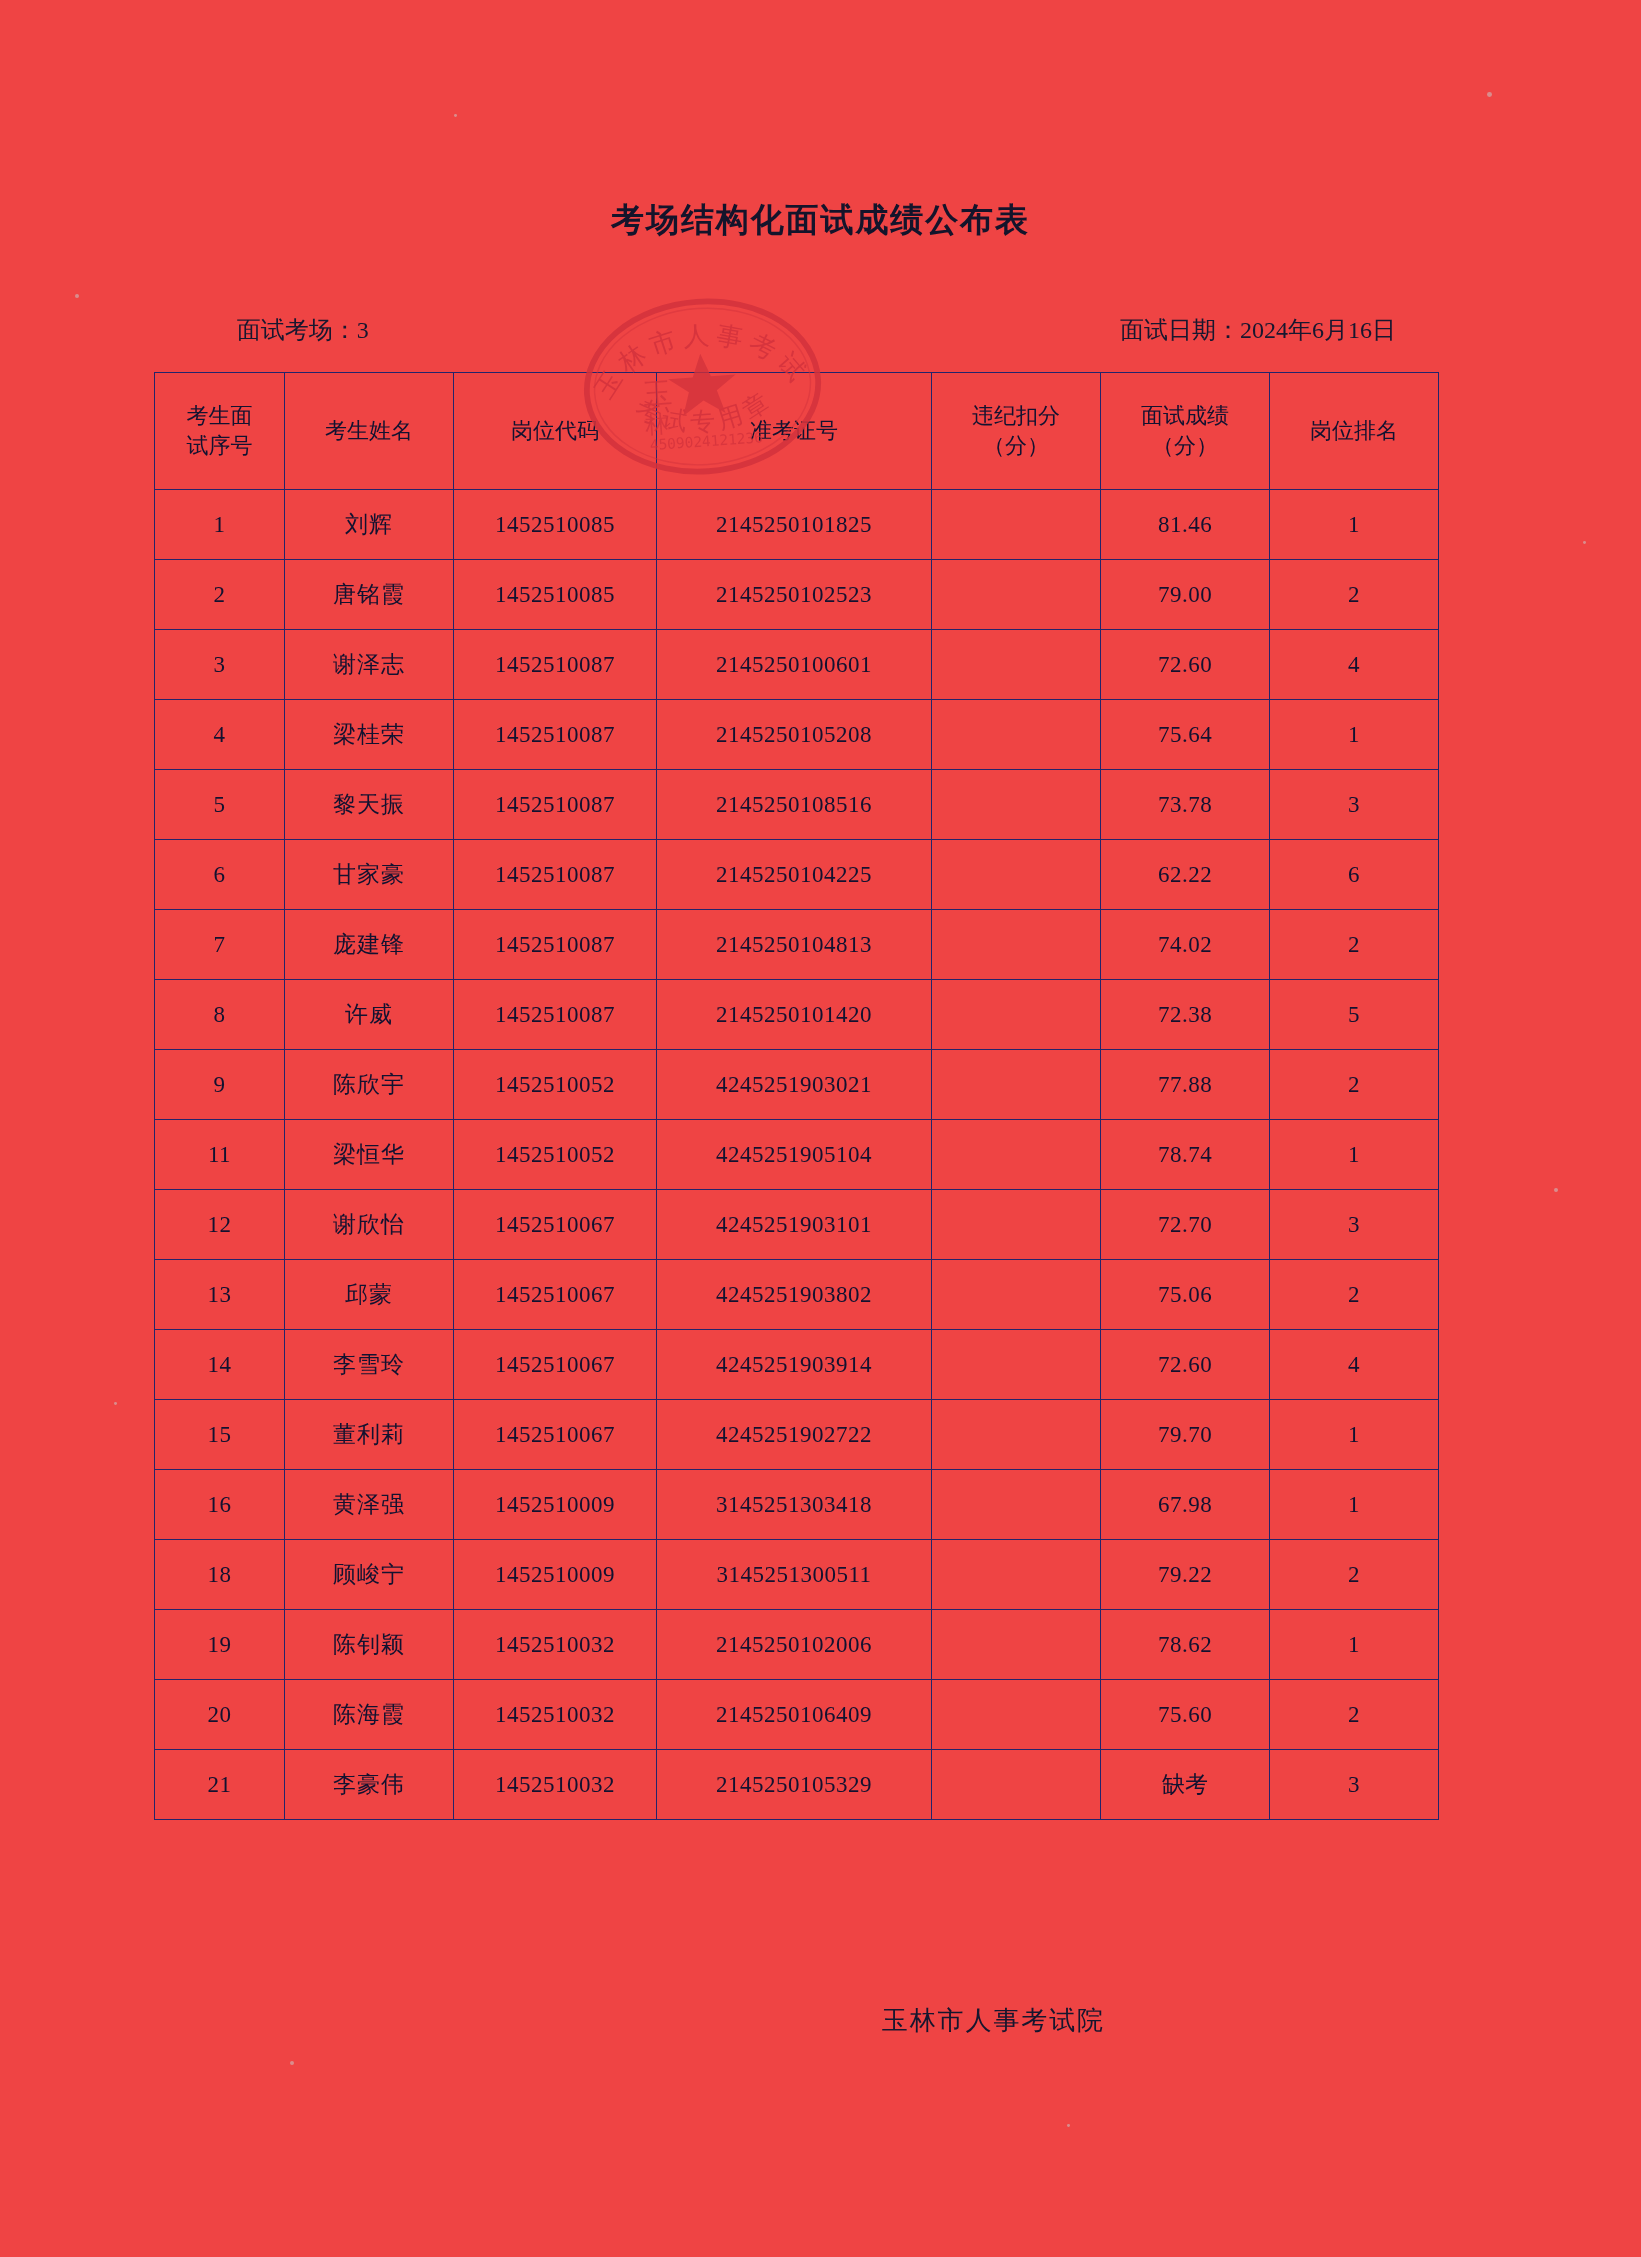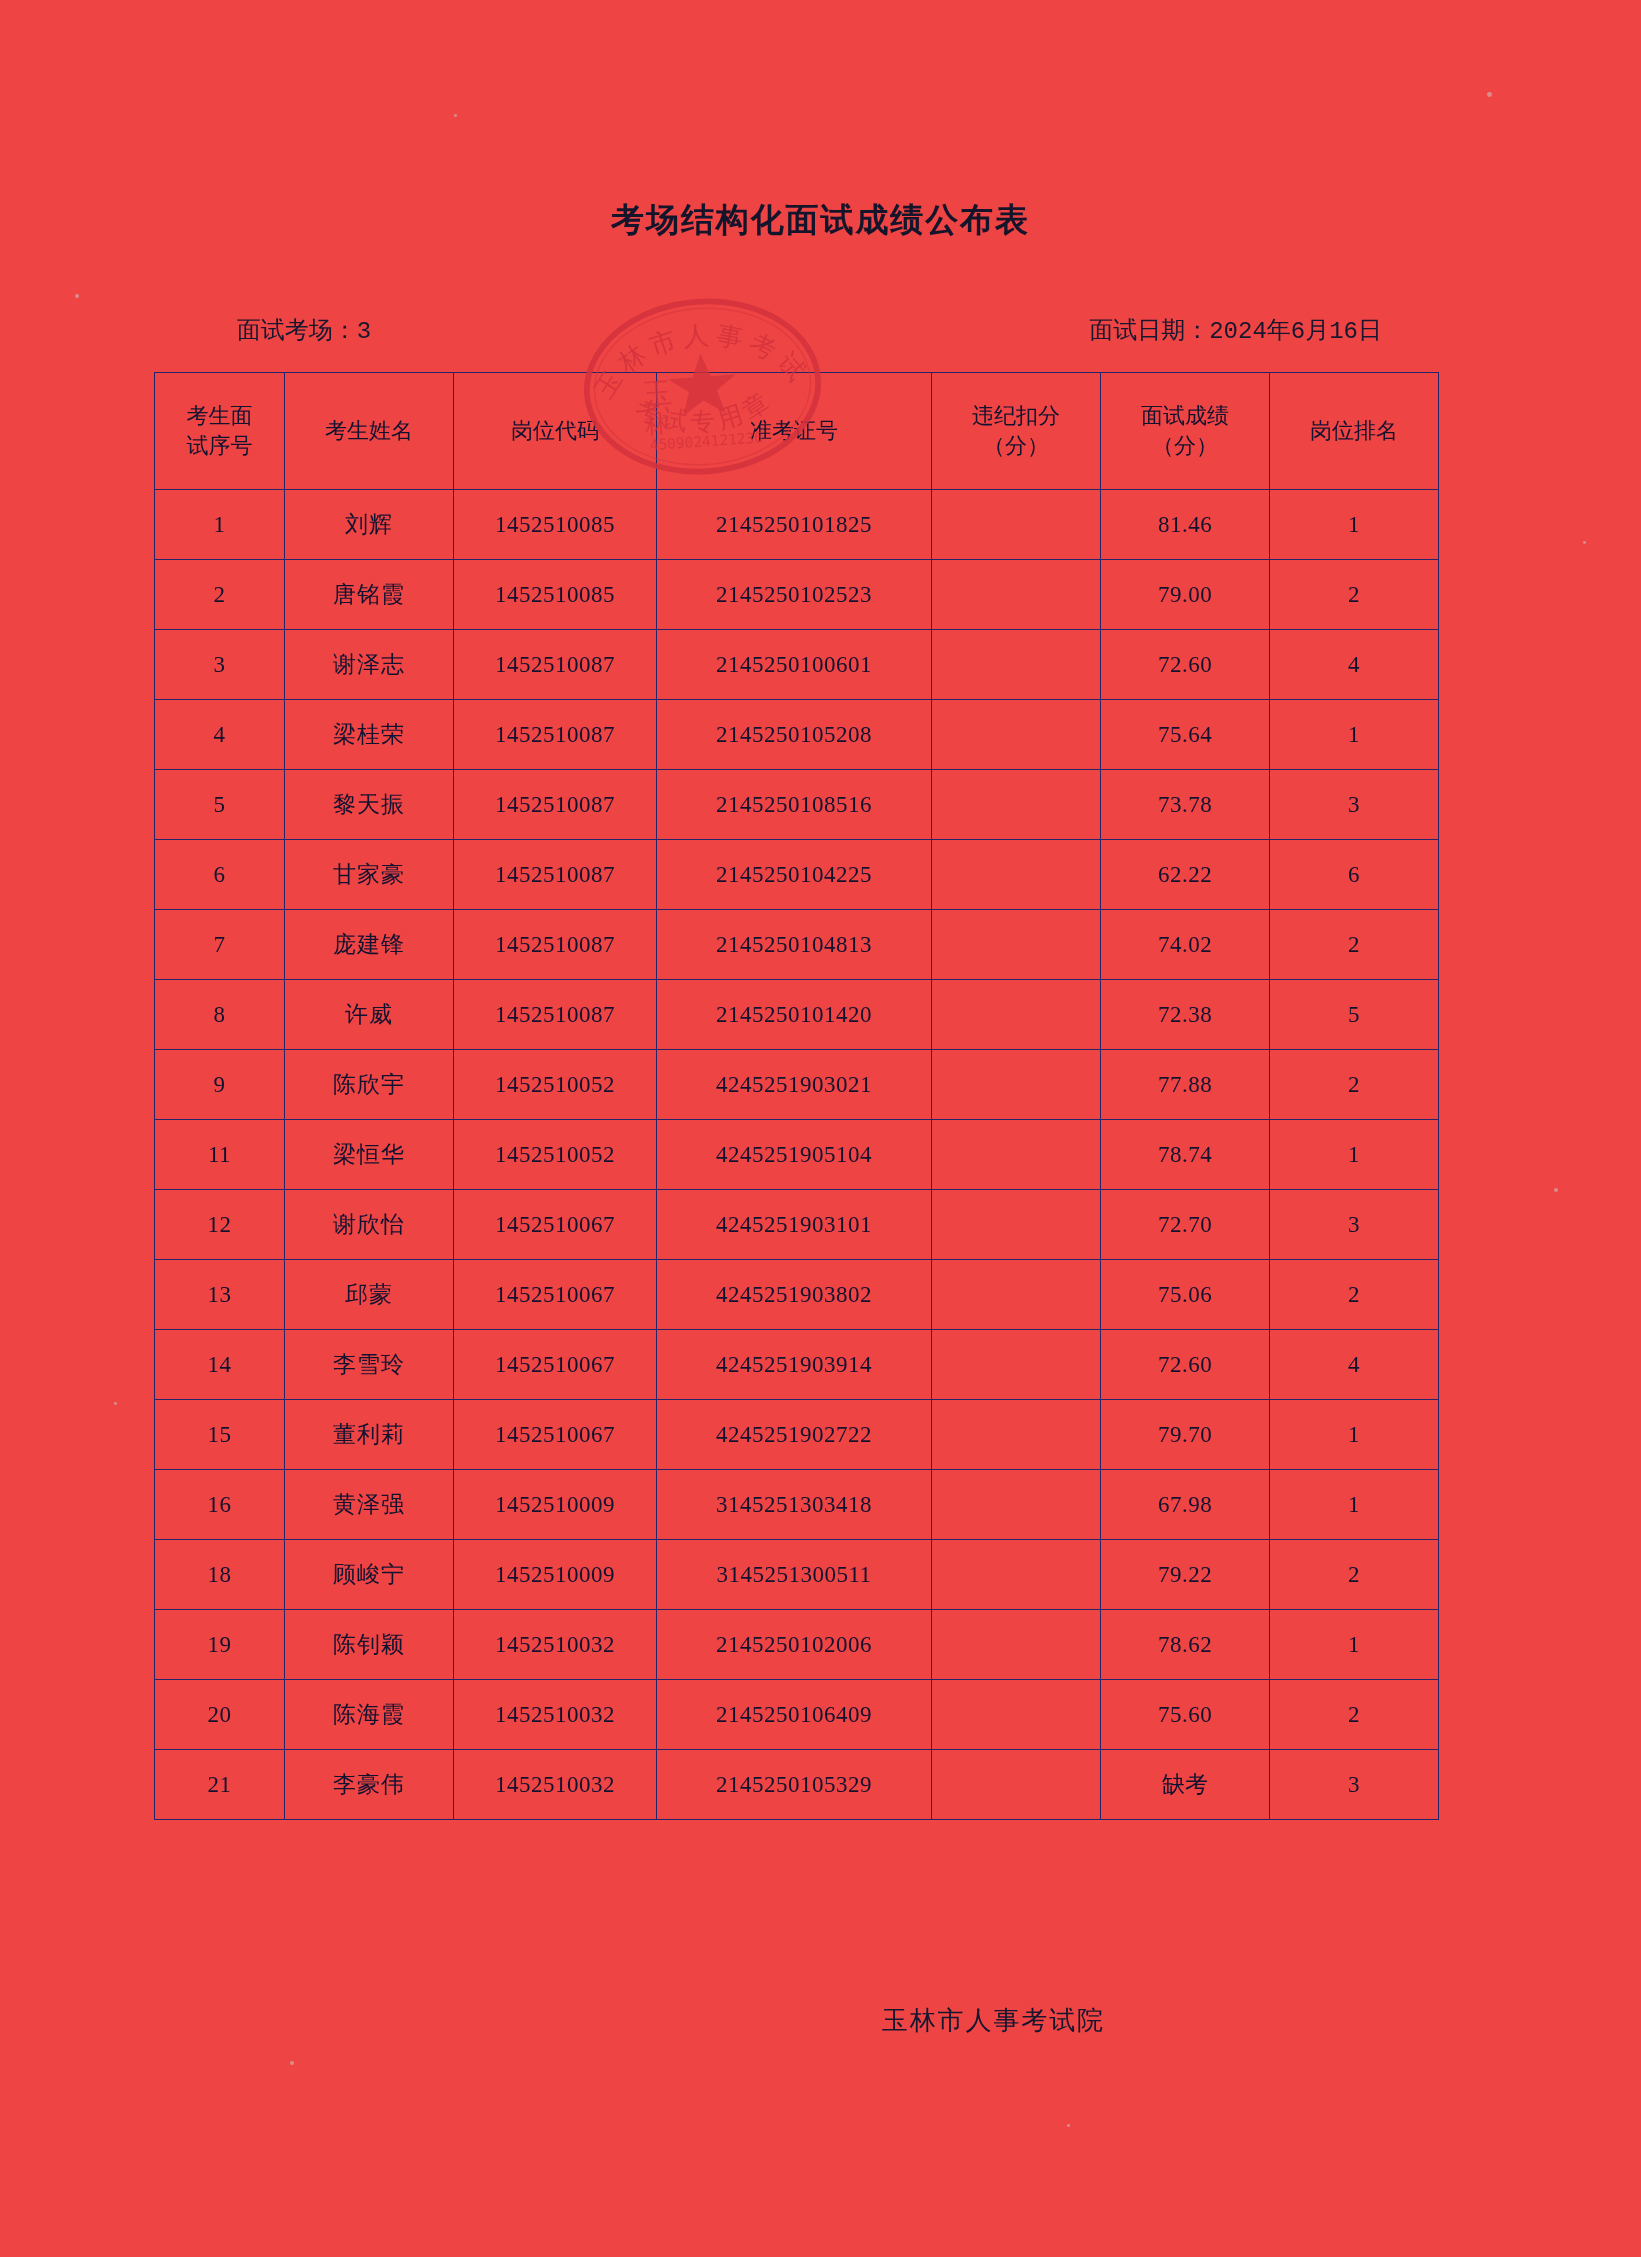--- a/index.html
+++ b/index.html
@@ -41,24 +41,24 @@
   }
   .meta-row {
     position: absolute;
     top: 314px;
     left: 232px;
     width: 1188px;
     display: flex;
     justify-content: space-between;
     font-size: 24px;
     color: #17172f;
-    font-family: Liberation Mono, monospace;
+    font-family: Liberation Serif, serif;
   }
   .meta-left { margin-left: 4.8px; }
-  .meta-right { margin-right: 38px; }
+  .meta-right { margin-right: 24px; }
 
   table.grades {
     position: absolute;
     top: 372px;
     left: 154px;
     width: 1284px;
     border-collapse: collapse;
     table-layout: fixed;
     border-radius: 19px;
   }

